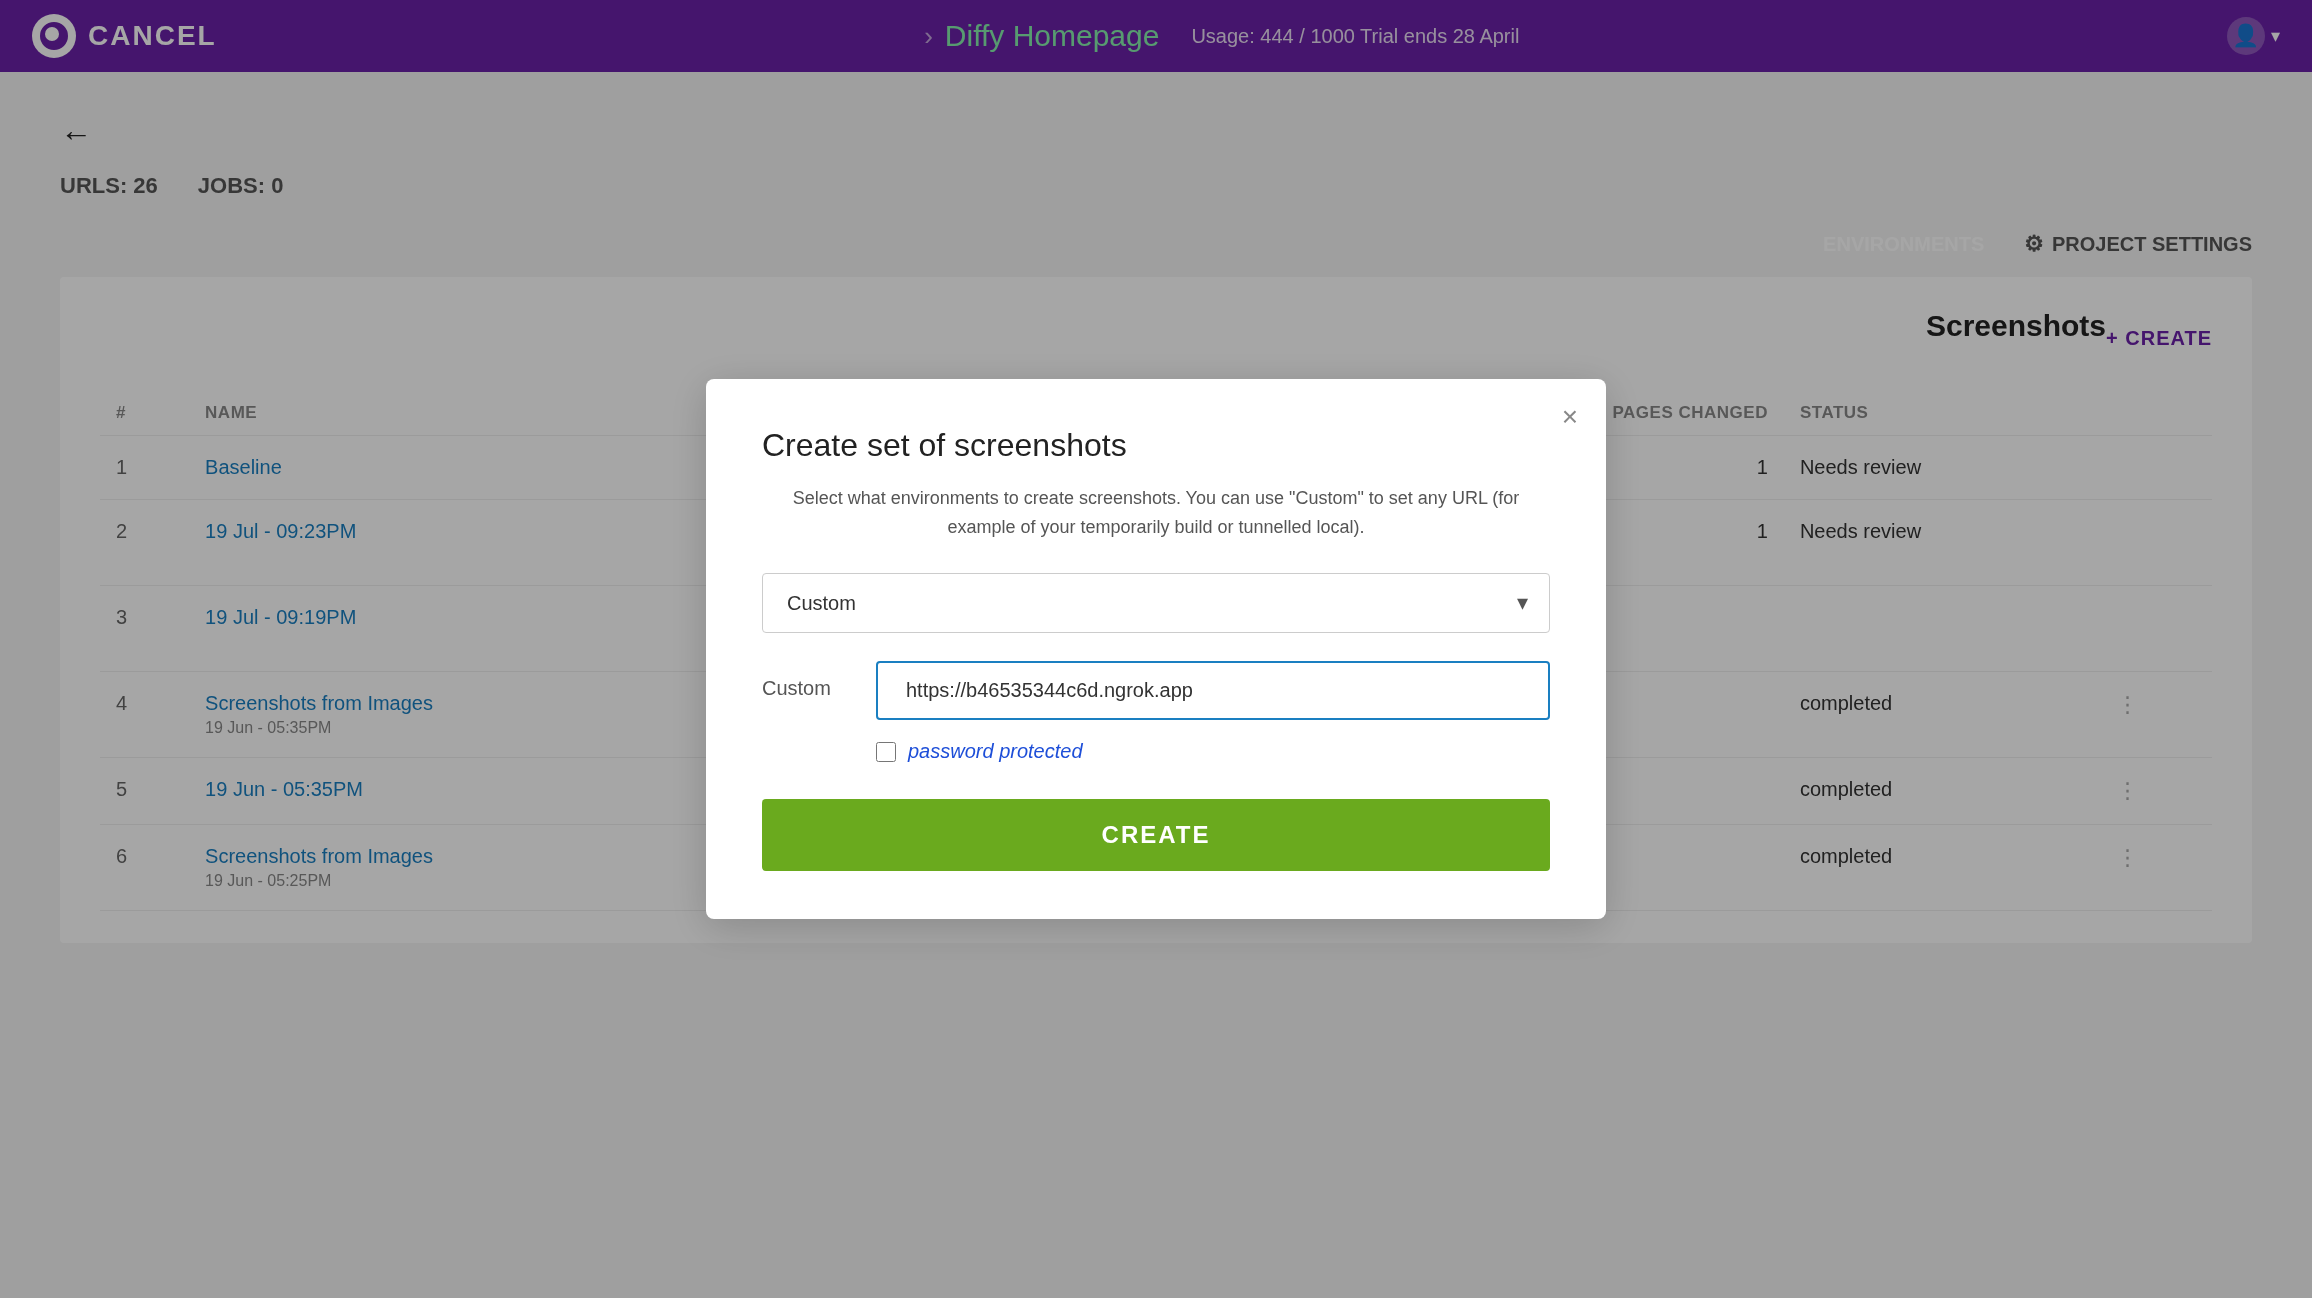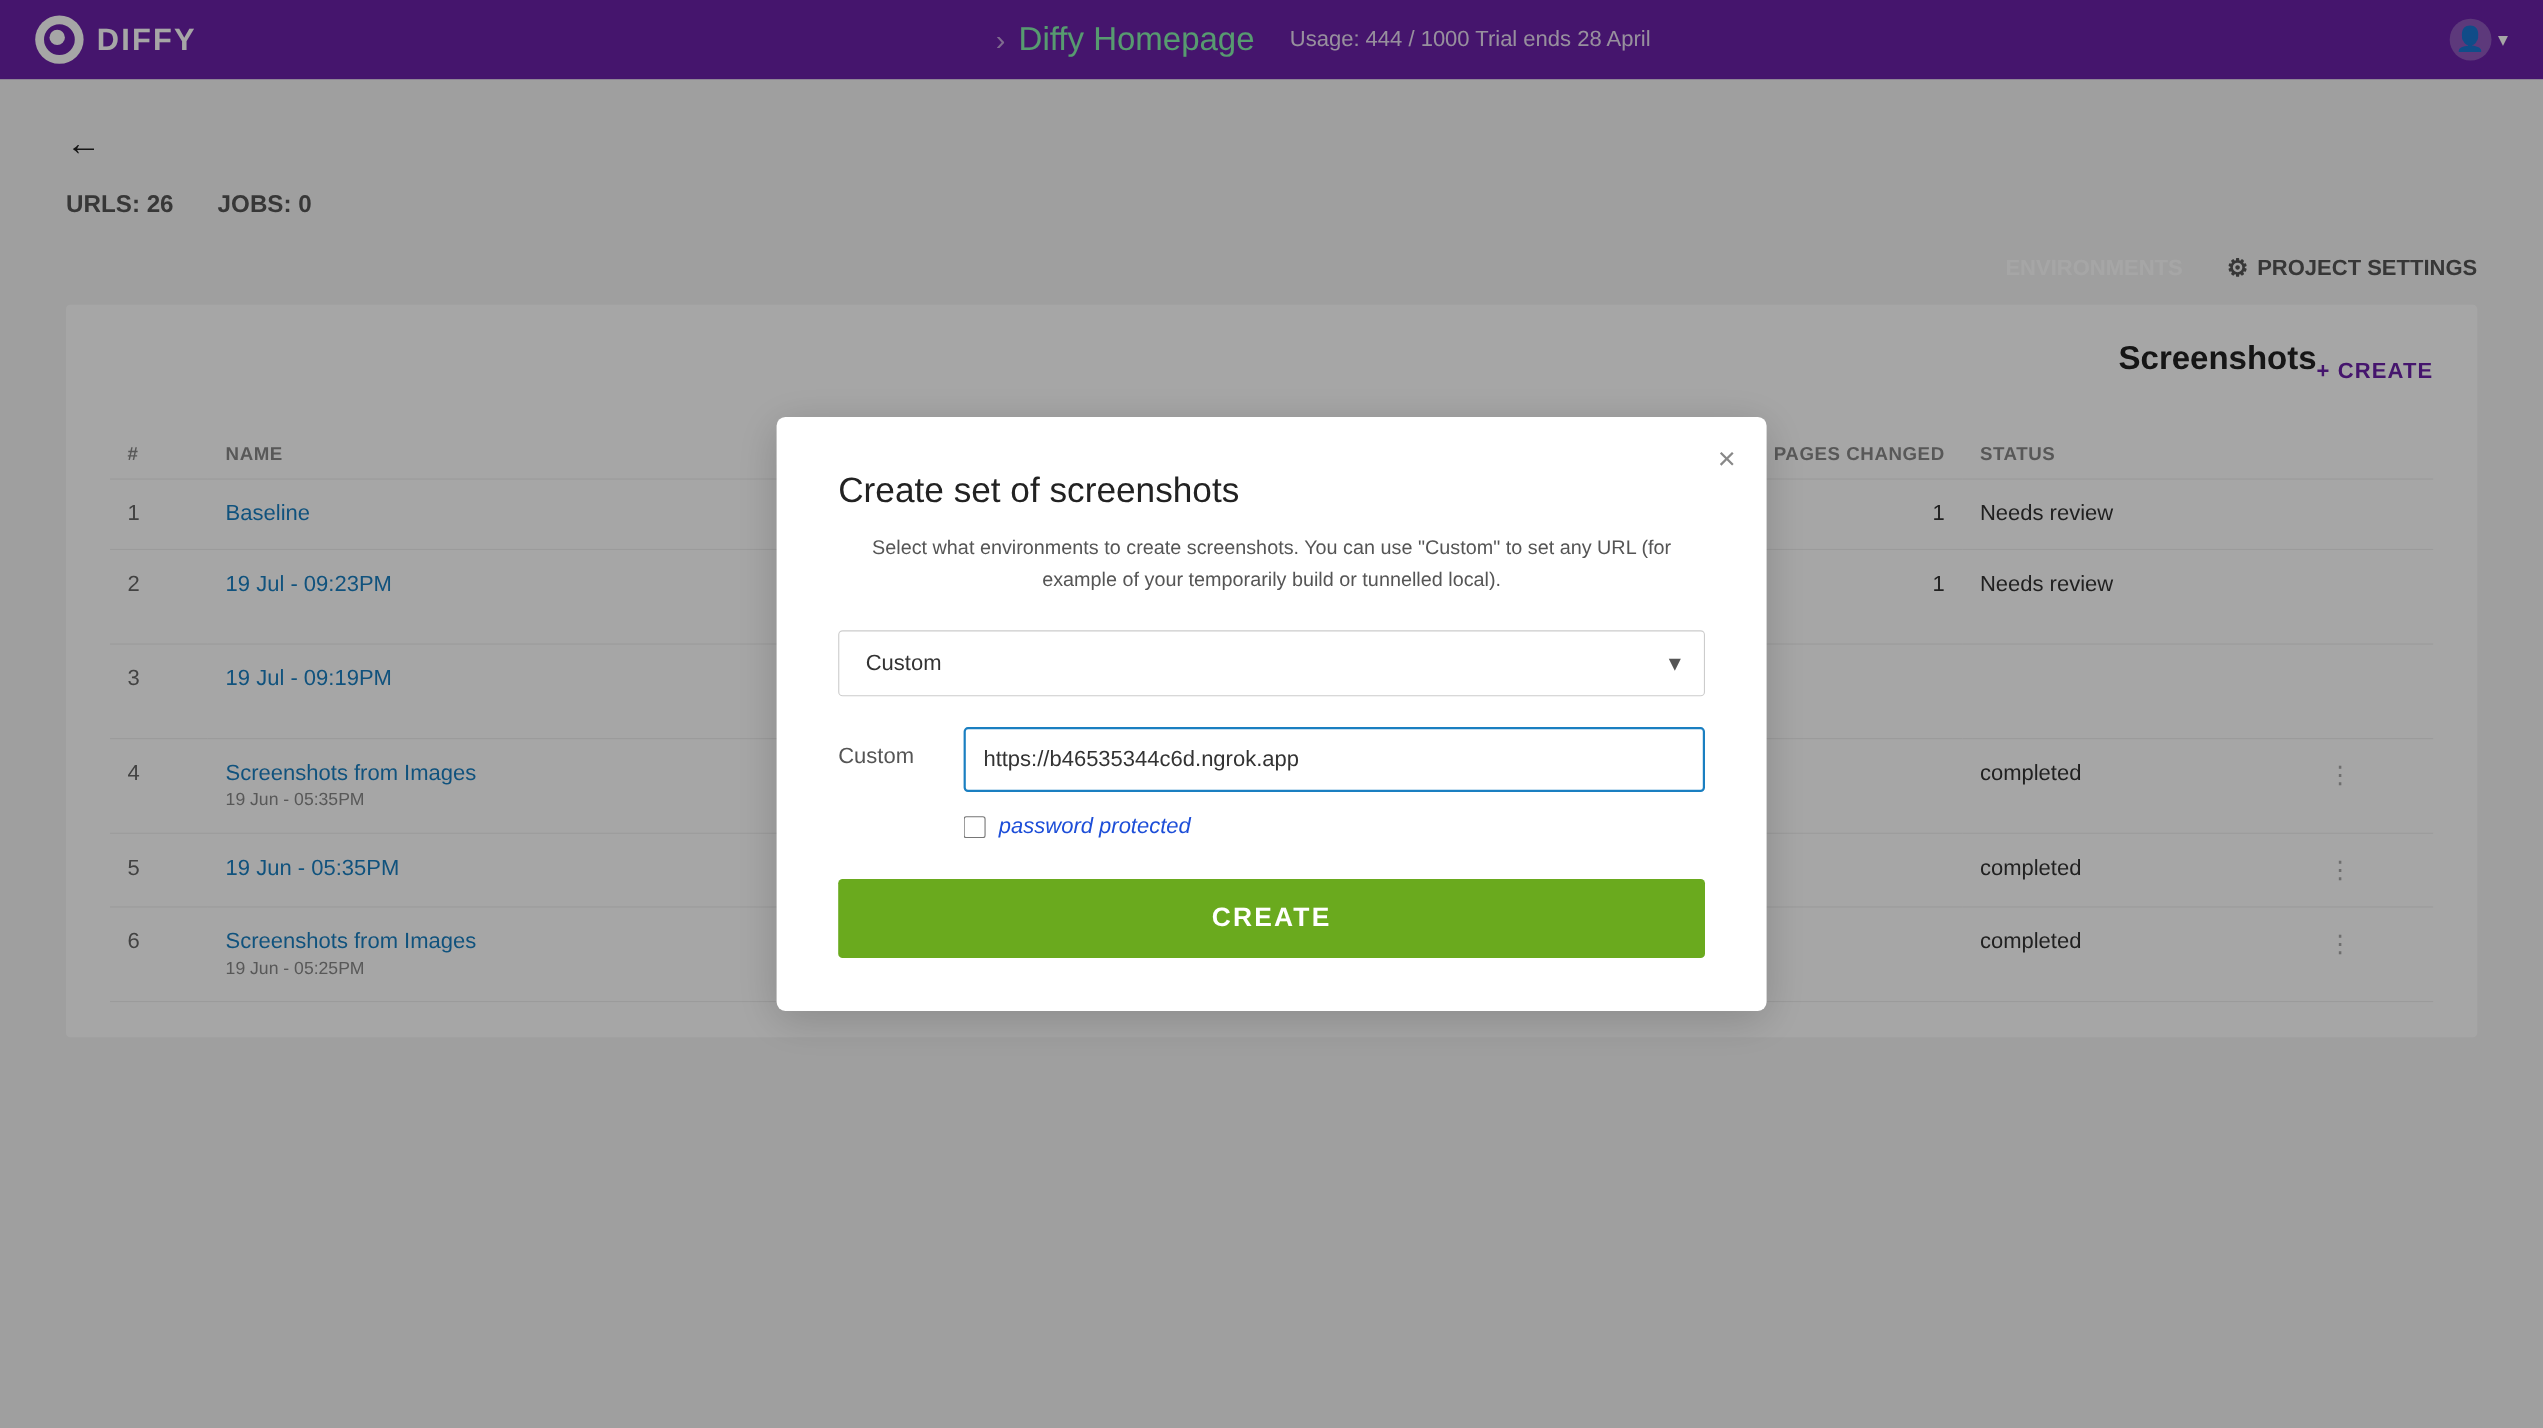--- a/index.html
+++ b/index.html
@@ -224,21 +224,21 @@
       margin-bottom: 20px;
     }
     .modal-field-label {
       font-size: 20px;
       color: #555;
       min-width: 90px;
       padding-top: 16px;
     }
     .modal-field-input {
       flex: 1;
-      padding: 16px 16px;
+      padding: 16px 28px;
       font-size: 20px;
       border: 2px solid #1a7fc1;
       border-radius: 4px;
       color: #333;
       outline: none;
     }
     .modal-checkbox-row {
       display: flex;
       align-items: center;
       gap: 12px;
@@ -296,21 +296,21 @@
     }
   </style>
 </head>
 <body>
 
 <nav class="topnav">
   <div class="topnav-logo">
     <div class="logo-circle">
       <div class="logo-inner"></div>
     </div>
-    <span>DIFFY</span>
+    <span>CANCEL</span>
   </div>
   <div class="topnav-center">
     <span style="color:rgba(255,255,255,0.6);font-size:26px;">›</span>
     <span style="color:#86efac;font-size:30px;cursor:pointer;">Diffy Homepage</span>
     <span class="topnav-usage" style="margin-left:20px;">Usage: 444 / 1000 Trial ends 28 April</span>
   </div>
   <div class="topnav-user">
     <div class="user-avatar">
       <span>👤</span>
     </div>

